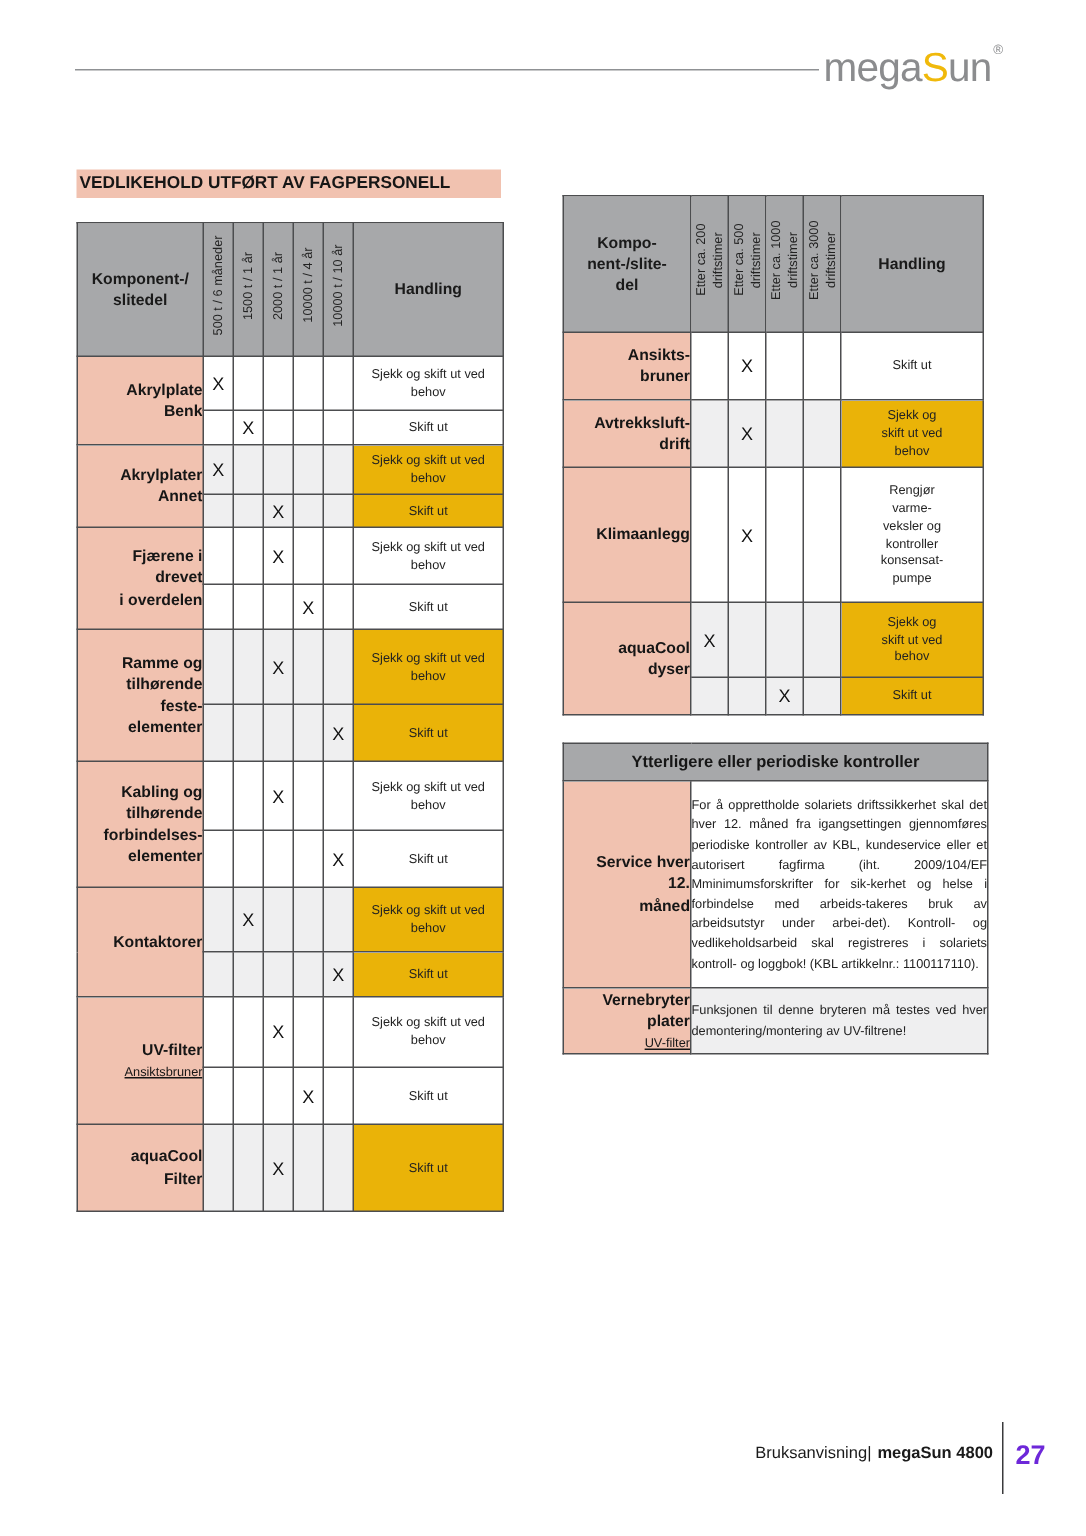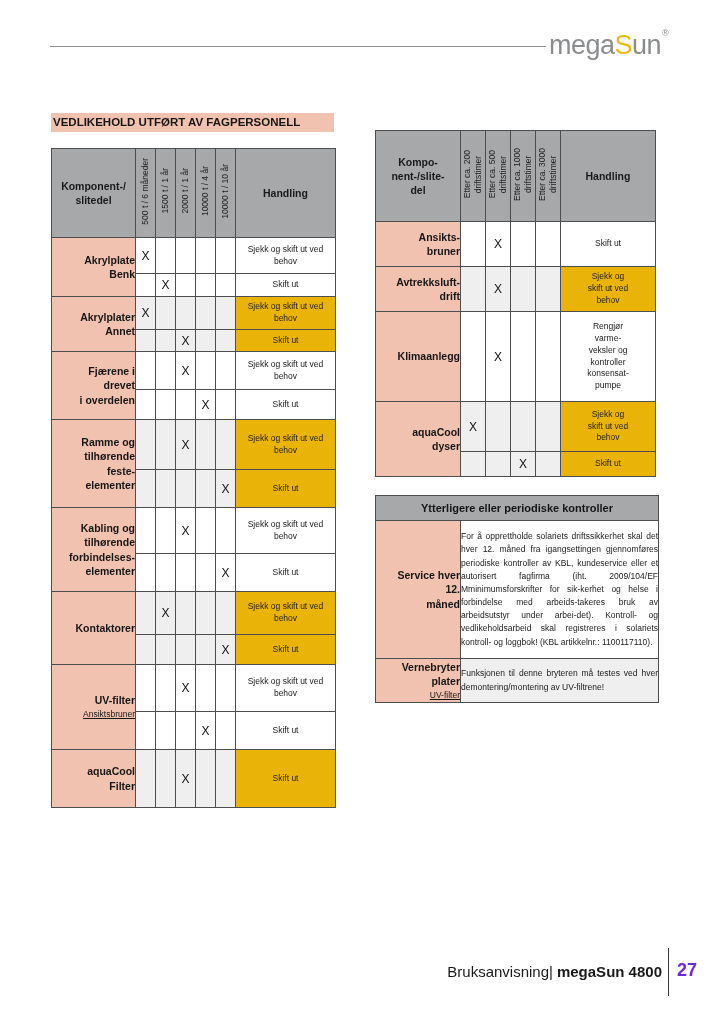--- a/index.html
+++ b/index.html
@@ -43,21 +43,21 @@
 
   
   th.ptitle{font-size:11px;text-align:left;padding:5px 8px;color:#161616;}
   td.txt{
     font-size:8.5px;text-align:justify;vertical-align:middle;
     padding:4px 7px;line-height:1.55;color:#222;background:#fff;white-space:normal;margin-left:12px;
   }
   tr.alt td.txt{background:#efeff0;}
 
   
-  .footer-text{position:absolute;left:360px;top:963px;width:302px;text-align:right;font-size:15px;color:#1a1a1a;}
+  .footer-text{position:absolute;left:360px;top:963px;width:302px;text-align:right;font-size:11px;color:#1a1a1a;}
   .footer-text .prod{font-weight:bold;margin-left:4px;}
   .footer-div{position:absolute;left:668px;top:948px;width:1px;height:48px;background:#3a3a3c;}
   .footer-page{position:absolute;left:677px;top:960px;font-size:18px;font-weight:bold;color:#6d28d9;}
 </style>
 </head>
 <body>
 
 <div class="page">
 
   <div class="rule-top"></div>

